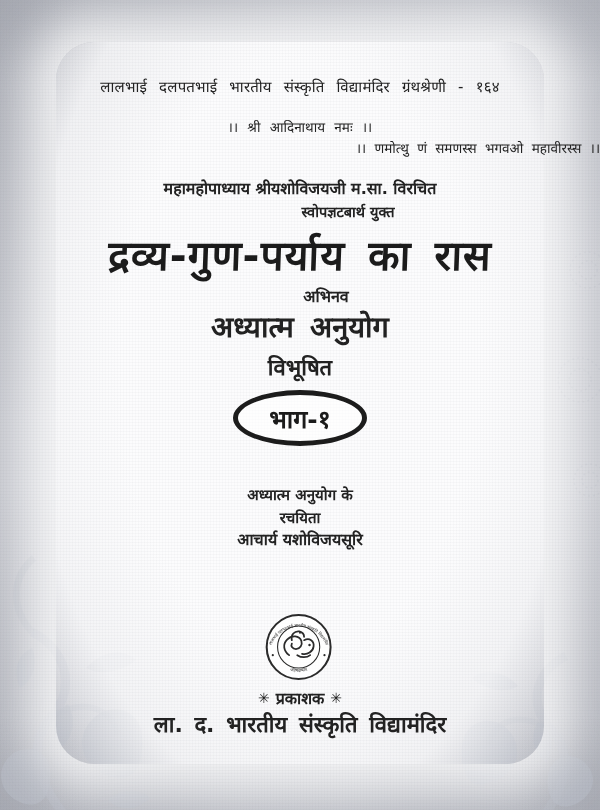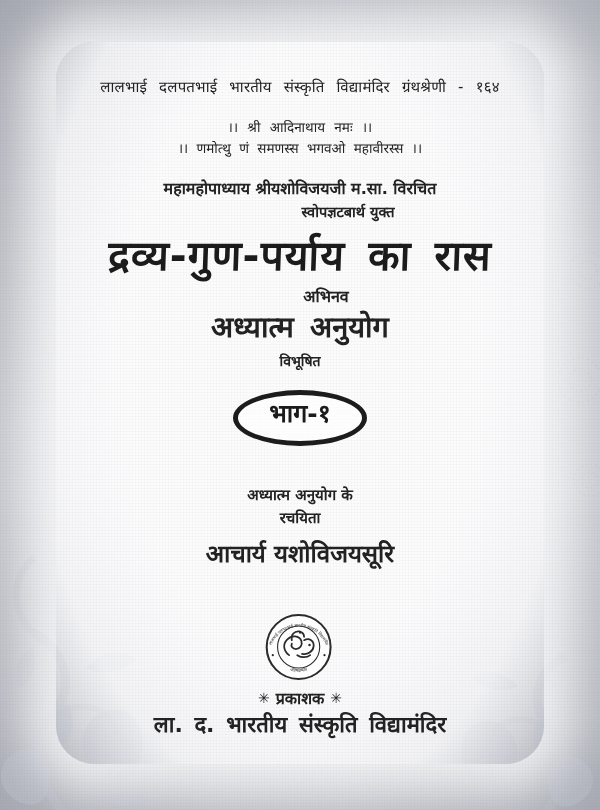--- a/index.html
+++ b/index.html
@@ -41,37 +41,37 @@
     position:absolute;inset:0;pointer-events:none;
     background-image:
       repeating-linear-gradient(0deg,rgba(120,124,134,0.045) 0 1px,rgba(0,0,0,0) 1px 3px),
       repeating-linear-gradient(90deg,rgba(120,124,134,0.035) 0 1px,rgba(0,0,0,0) 1px 3px);
   }
   
   .content{position:absolute;inset:0;}
   .line{position:absolute;left:0;width:100%;text-align:center;white-space:nowrap;}
   .series{top:76px;font-size:15px;font-weight:500;word-spacing:7px;letter-spacing:.2px;}
   .inv1{top:118px;font-size:13.5px;word-spacing:5px;}
-  .inv2{top:139px;font-size:13.5px;word-spacing:4px;}
+  .inv2{top:139px;font-size:13.5px;word-spacing:4px;text-align:right;}
   .composer-line{top:177px;font-size:16px;font-weight:600;}
   .commentary-line{top:201px;font-size:14.5px;font-weight:600;margin-left:48px;}
   .main-title{top:226px;font-size:41px;font-weight:700;color:#1b1b1b;
     transform:skewX(-2deg);letter-spacing:1px;word-spacing:8px;}
   .abhi{top:285px;font-size:16px;font-weight:600;margin-left:26px;}
   .anuyog{top:306px;font-size:29px;font-weight:700;word-spacing:6px;}
-  .vibhu{top:351px;font-size:14px;font-weight:600;}
+  .vibhu{top:351px;font-size:22px;font-weight:600;}
   .oval{
     position:absolute;top:390px;left:50%;transform:translateX(-50%);
     width:124px;height:46px;border:5px solid #1c1c1c;border-radius:50%;
-    display:flex;justify-content:center;background:rgba(255,255,255,0.6);
+    display:flex;align-items:center;justify-content:center;background:rgba(255,255,255,0.6);
   }
   .oval span{font-size:25px;font-weight:700;color:#1b1b1b;}
   .anuyog-of{top:484px;font-size:15px;font-weight:700;}
   .rachyita{top:507px;font-size:15px;font-weight:600;}
-  .acharya{top:528px;font-size:24px;font-weight:700;margin-top:8px;}
+  .acharya{top:528px;font-size:16px;font-weight:700;}
   .seal{position:absolute;top:613px;left:50%;transform:translateX(-52%);}
   .pub-line{top:687px;font-size:16px;font-weight:700;word-spacing:10px;}
   .pub-line .star{font-size:14px;position:relative;top:-1px;padding:0 6px;}
   .pub-name{top:708px;font-size:22px;font-weight:700;word-spacing:4px;}
   .pub-addr{top:741px;font-size:16px;font-weight:500;}
 </style>
 </head>
 <body>
 
 <div class="page">

